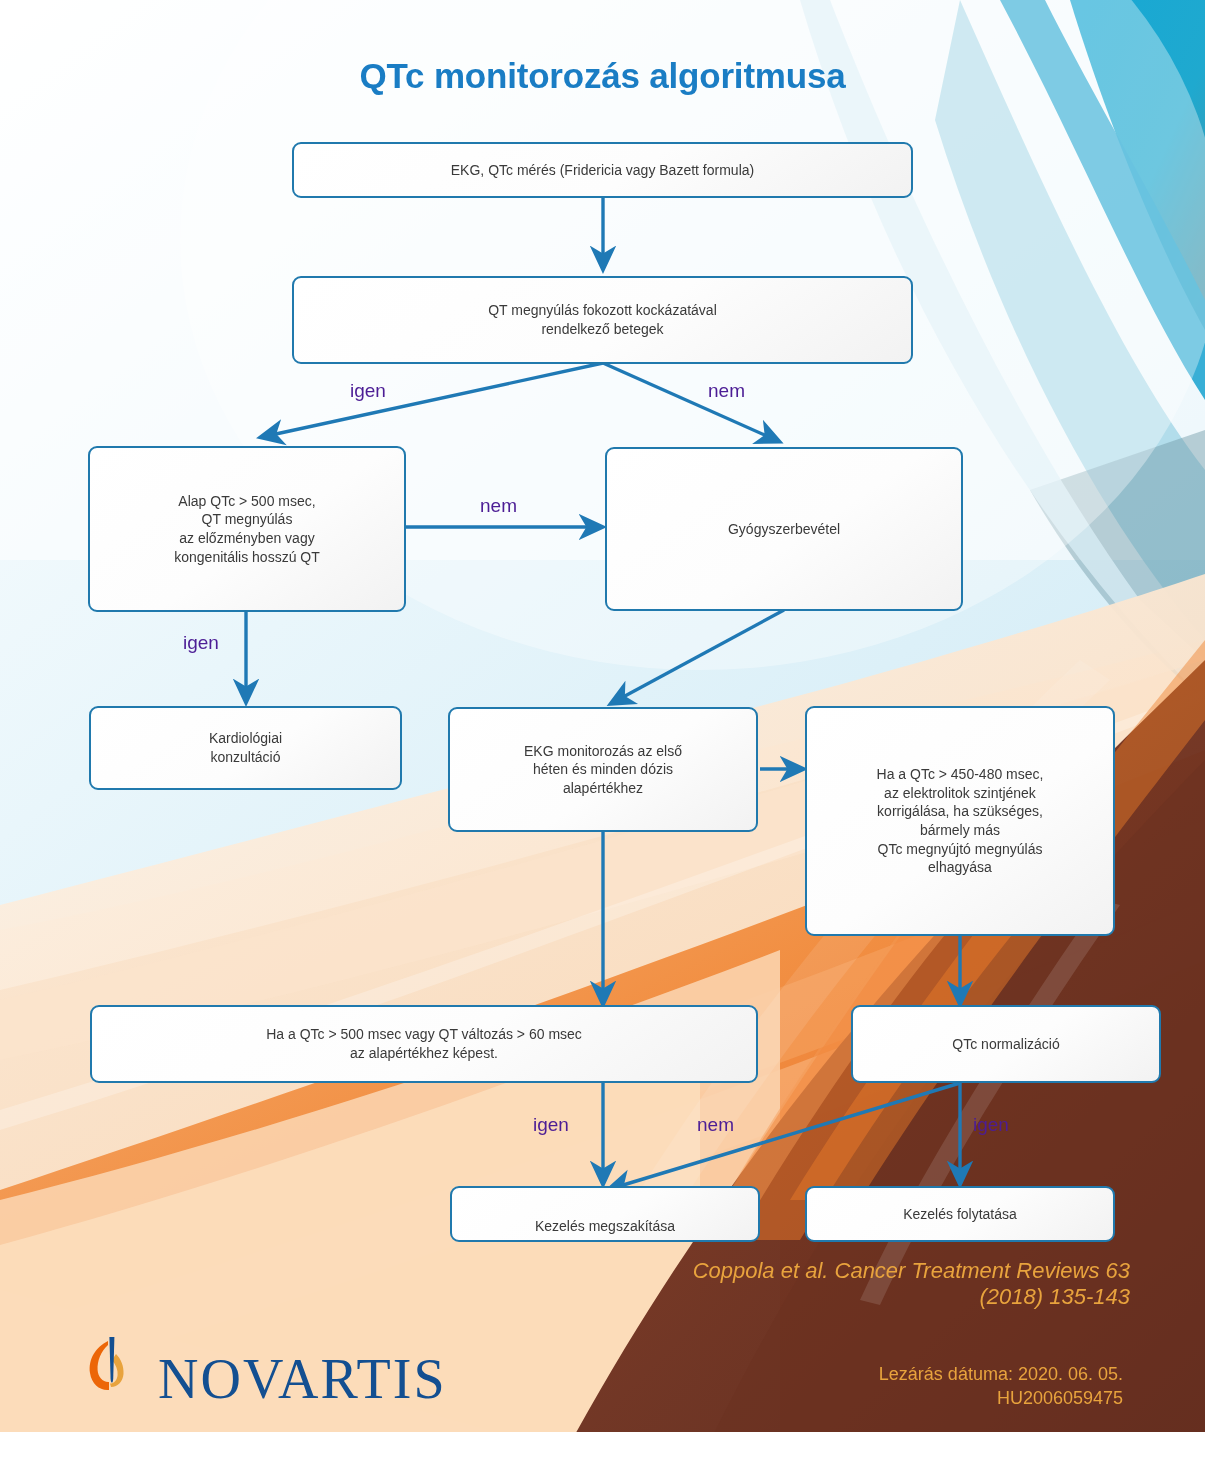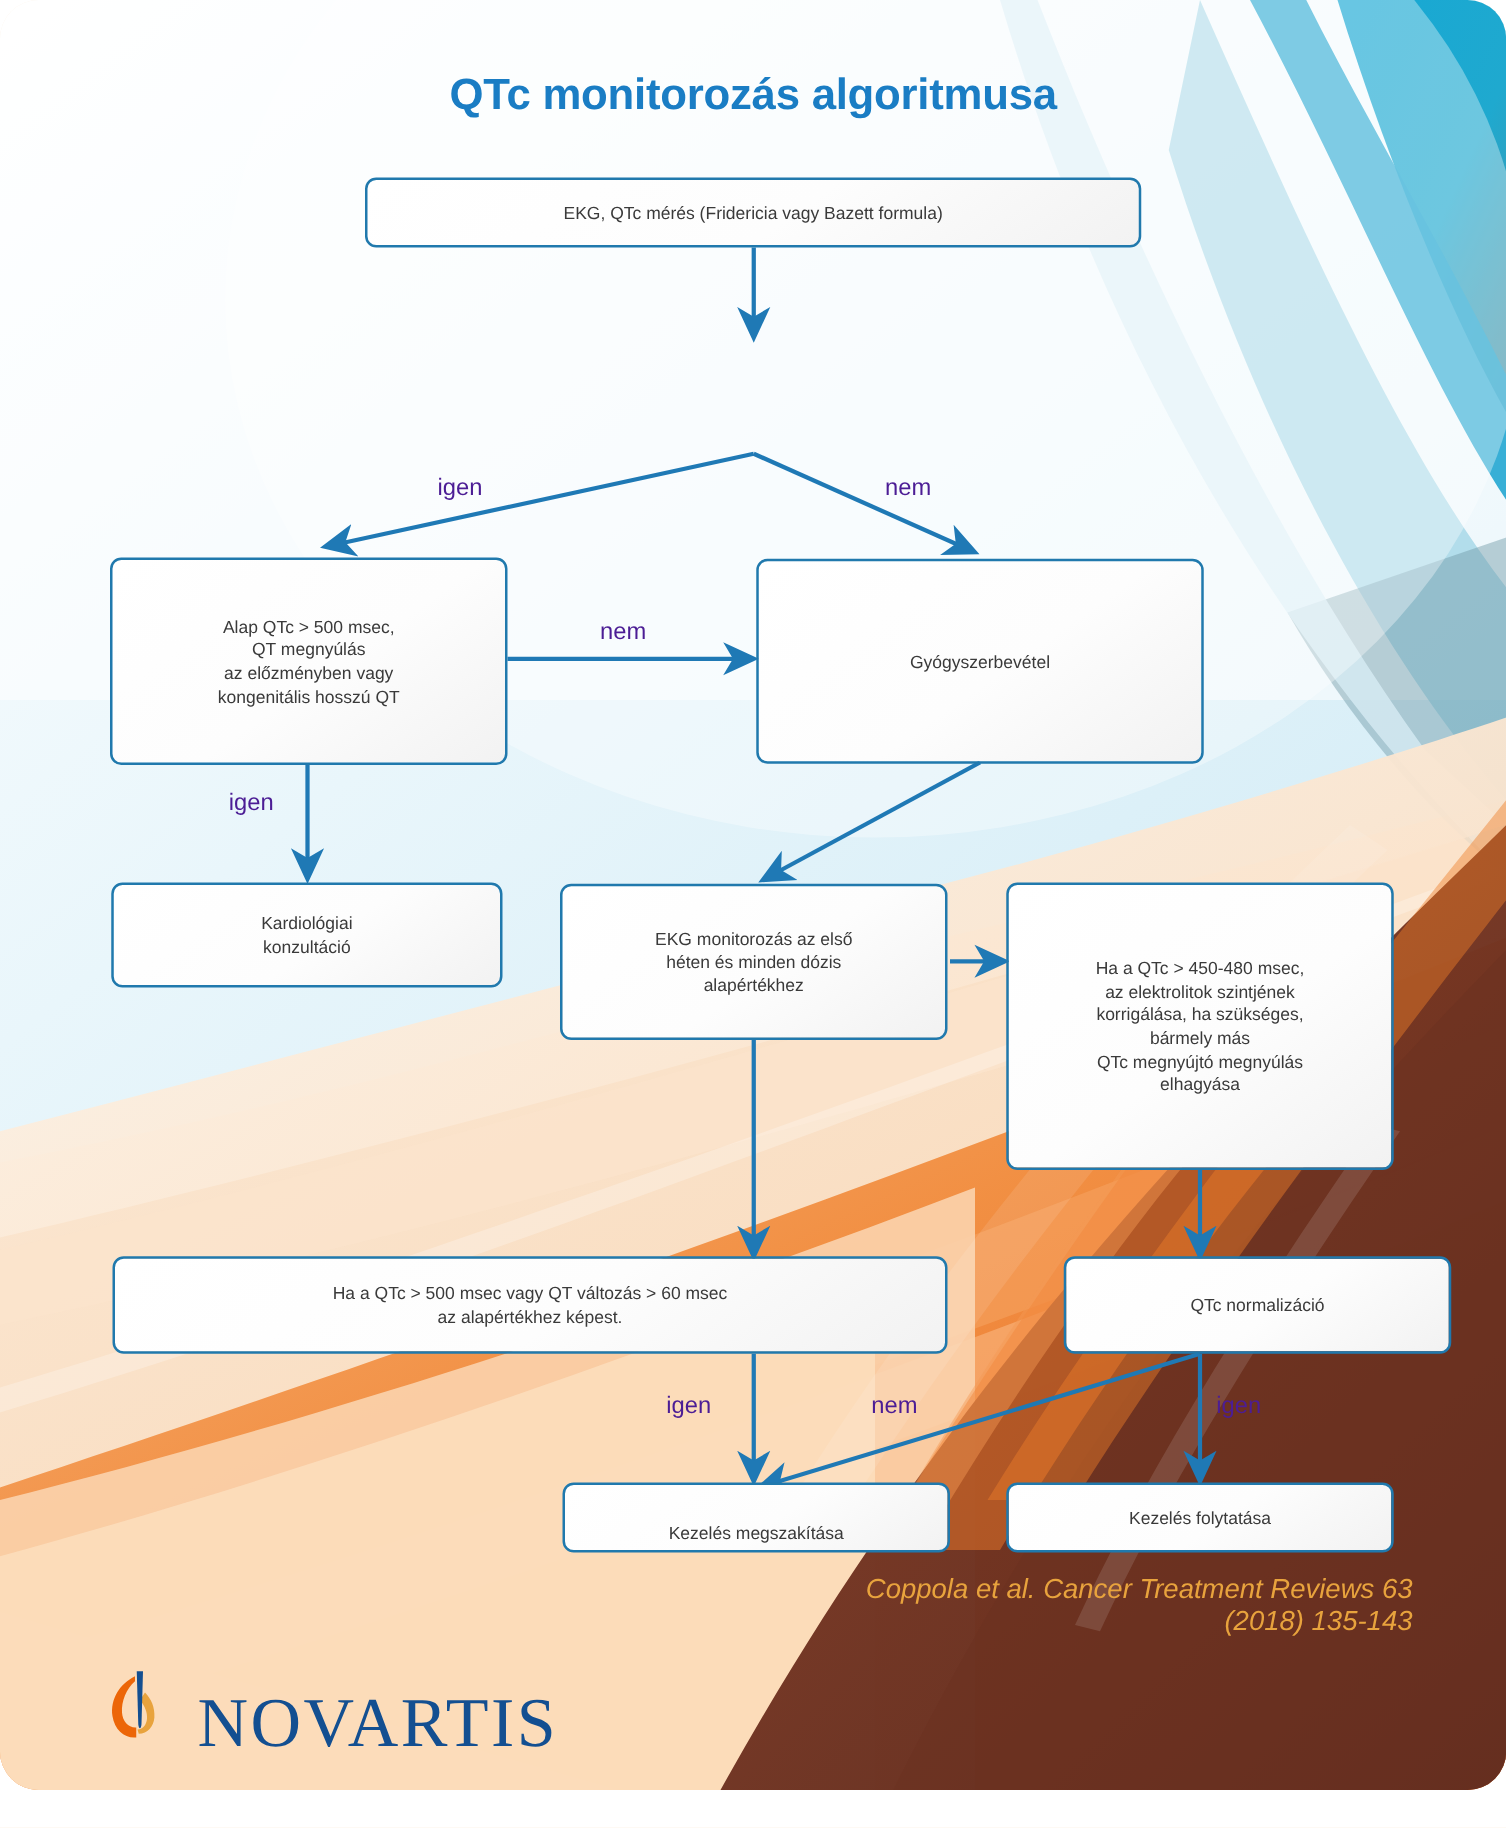--- a/index.html
+++ b/index.html
@@ -9,21 +9,20 @@
   }
   body {
     font-family: "Liberation Sans", sans-serif;
   }
   #page {
     position: relative;
     width: 1205px;
     height: 1432px;
     overflow: hidden;
     background: #fdf3e8;
-    border-radius: 31px;
   }
   #bg {
     position: absolute;
     inset: 0;
     width: 1205px;
     height: 1462px;
   }
   #fg {
     position: absolute;
     inset: 0;
@@ -209,20 +208,26 @@
       <path d="M960,1083 L610,1189"></path>
 
       <path d="M960,1083 L960,1183"></path>
     </g>
   </svg>
 
   <div class="node" style="left:292px; top:142px; width:621px; height:56px;">
     <span>EKG, QTc mérés (Fridericia vagy Bazett formula)</span>
   </div>
 
+  <div class="node" style="left:292px; top:276px; width:621px; height:88px;">
+    <div>
+      <span>QT megnyúlás fokozott kockázatával</span>
+      <span>rendelkező betegek</span>
+    </div>
+  </div>
 
   <div class="node" style="left:88px; top:446px; width:318px; height:166px;">
     <div>
       <span>Alap QTc &gt; 500 msec,</span>
       <span>QT megnyúlás</span>
       <span>az előzményben vagy</span>
       <span>kongenitális hosszú QT</span>
     </div>
   </div>
 
@@ -287,14 +292,18 @@
 
   <div class="logo">
     <svg width="66" height="72" viewBox="0 0 66 72">
       <path d="M30,6 C18,12 10,24 12,38 C13.6,49 22,56 31,55 L31,47 C25,47.5 20,42 19.6,35 C19,26 23,16 30,10 Z" fill="#ec6608"></path>
       <path d="M33,52 C40,52 45,46 45.5,39 C46,31 43,24 38,19 L34,25 C38,30 40,35 39.6,40 C39.2,45 36,48.6 32,48.6 Z" fill="#e8a33d"></path>
       <path d="M31.4,2 L36.4,2 L35.2,44 C35.1,46.5 34.4,47.6 33.9,47.6 C33.4,47.6 32.7,46.5 32.6,44 Z" fill="#134f91"></path>
     </svg>
     <span class="logo-word">NOVARTIS</span>
   </div>
 
+  <div class="footer-date">
+    <div>Lezárás dátuma: 2020. 06. 05.</div>
+    <div>HU2006059475</div>
+  </div>
 
 </div>
 
 </body></html>

